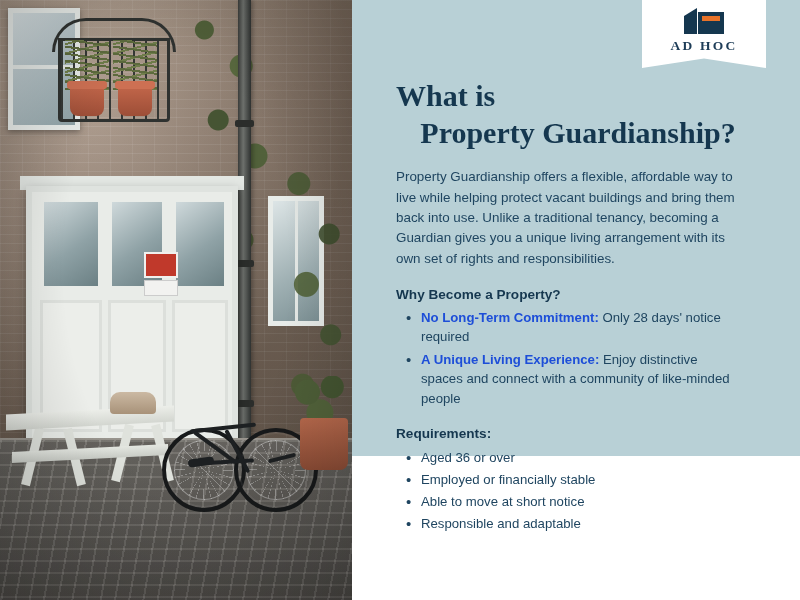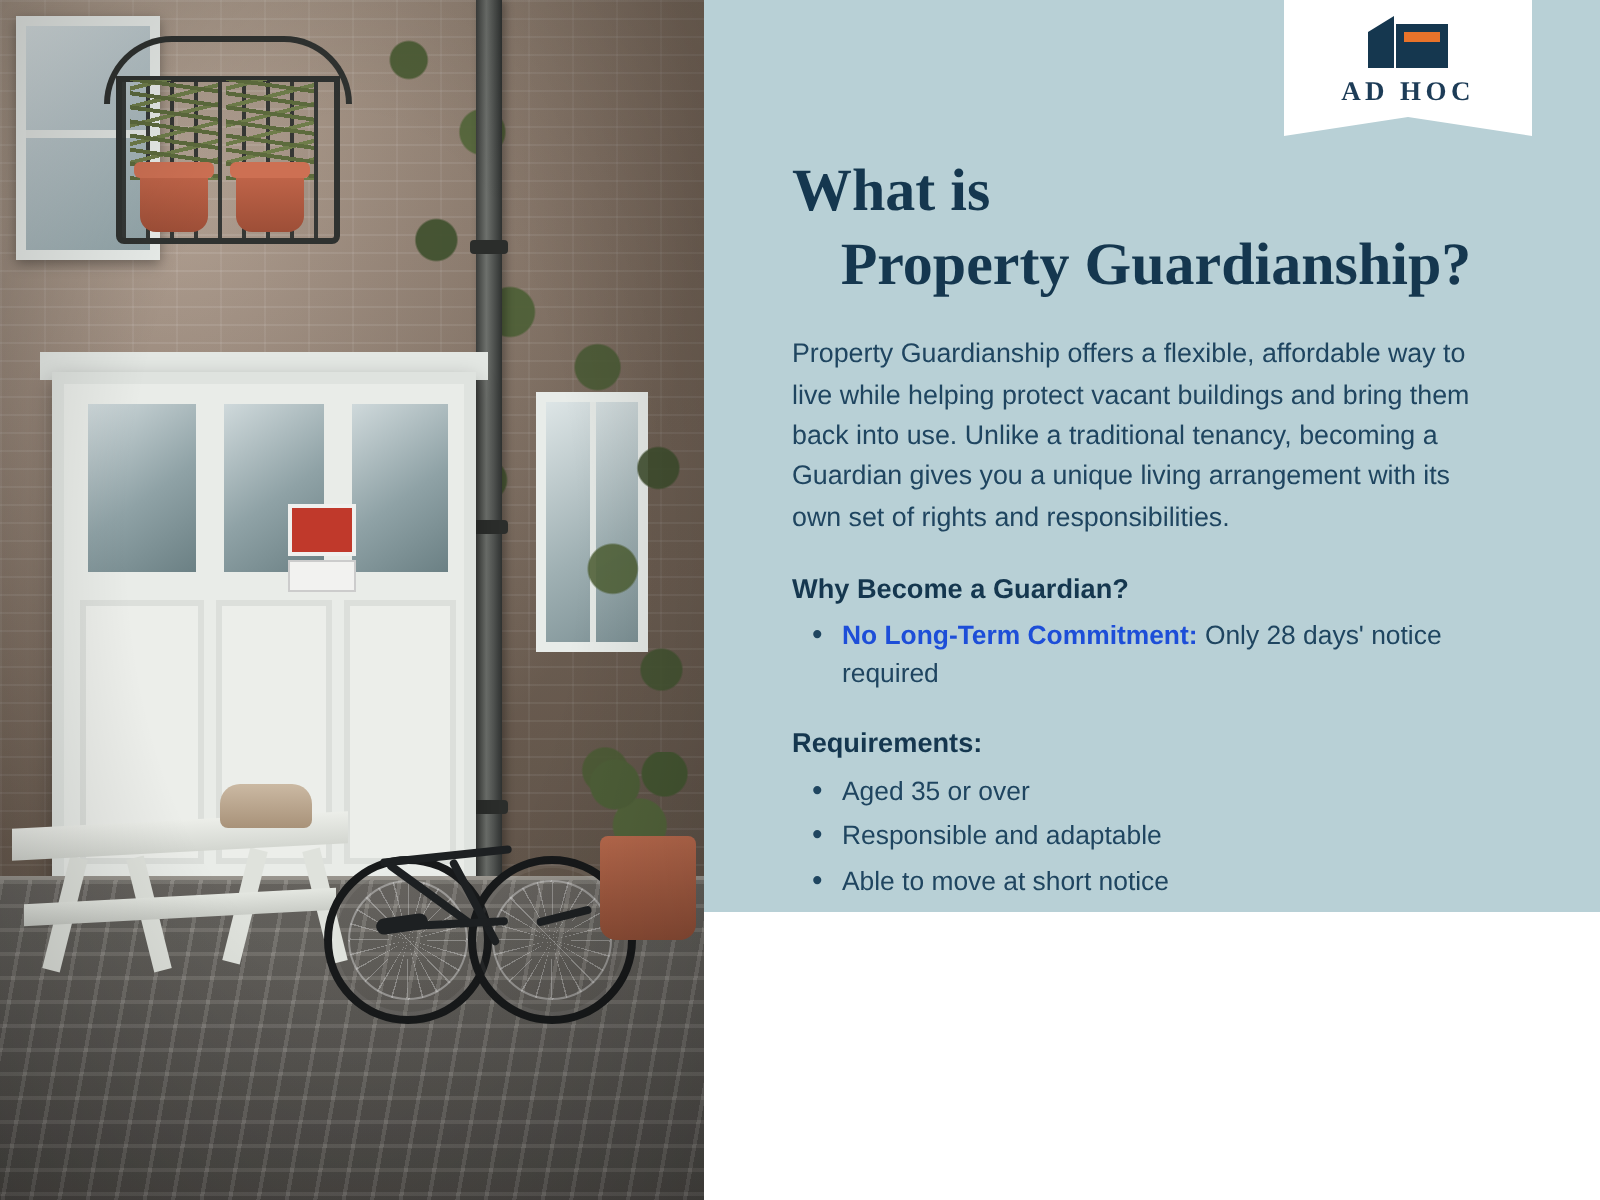--- a/index.html
+++ b/index.html
@@ -435,28 +435,32 @@
       <div class="logo-text">AD HOC</div>
     </div>
 
     <h1 class="headline">
       <span class="l1">What is</span>
       <span class="l2">Property Guardianship?</span>
     </h1>
 
     <p class="intro">Property Guardianship offers a flexible, affordable way to live while helping protect vacant buildings and bring them back into use. Unlike a traditional tenancy, becoming a Guardian gives you a unique living arrangement with its own set of rights and responsibilities.</p>
 
-    <div class="sec-title">Why Become a Guardian?</div>
+    <div class="sec-title">Why Become a Property?</div>
     <ul class="blist">
       <li>
         <b>No Long-Term Commitment:</b><span> Only 28 days' notice required</span>
       </li>
+      <li>
+        <b>A Unique Living Experience:</b><span> Enjoy distinctive spaces and connect with a community of like-minded people</span>
+      </li>
     </ul>
 
     <div class="sec-title req">Requirements:</div>
     <ul class="blist req">
-      <li>Aged 35 or over</li>
+      <li>Aged 36 or over</li>
+      <li>Employed or financially stable</li>
+      <li>Able to move at short notice</li>
       <li>Responsible and adaptable</li>
-      <li>Able to move at short notice</li>
     </ul>
 
   </div>
 </div>
 
 </body></html>

